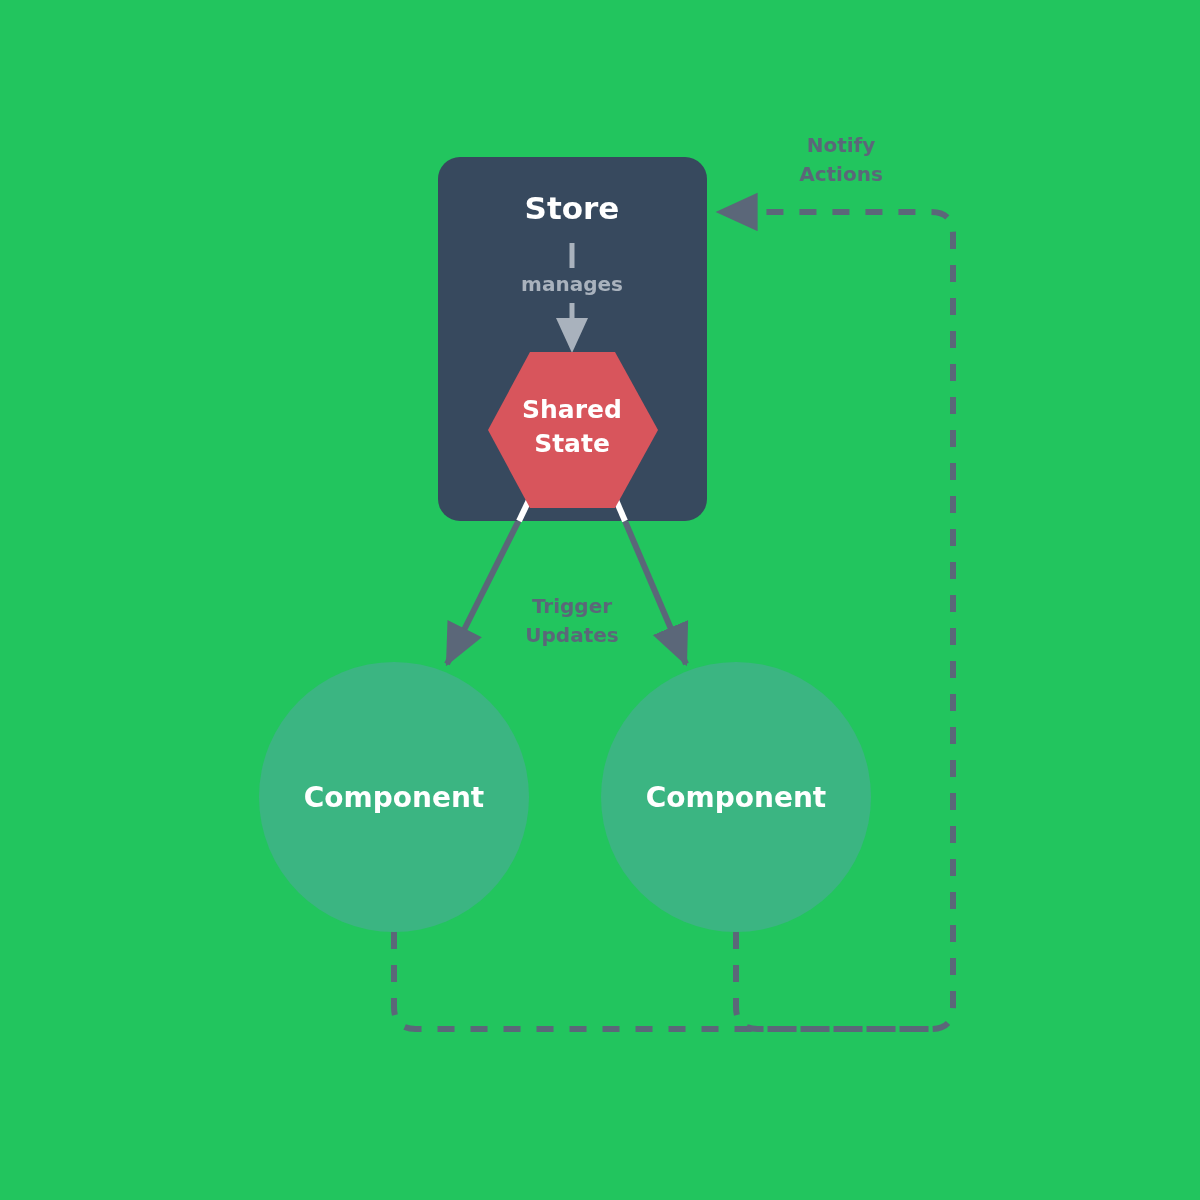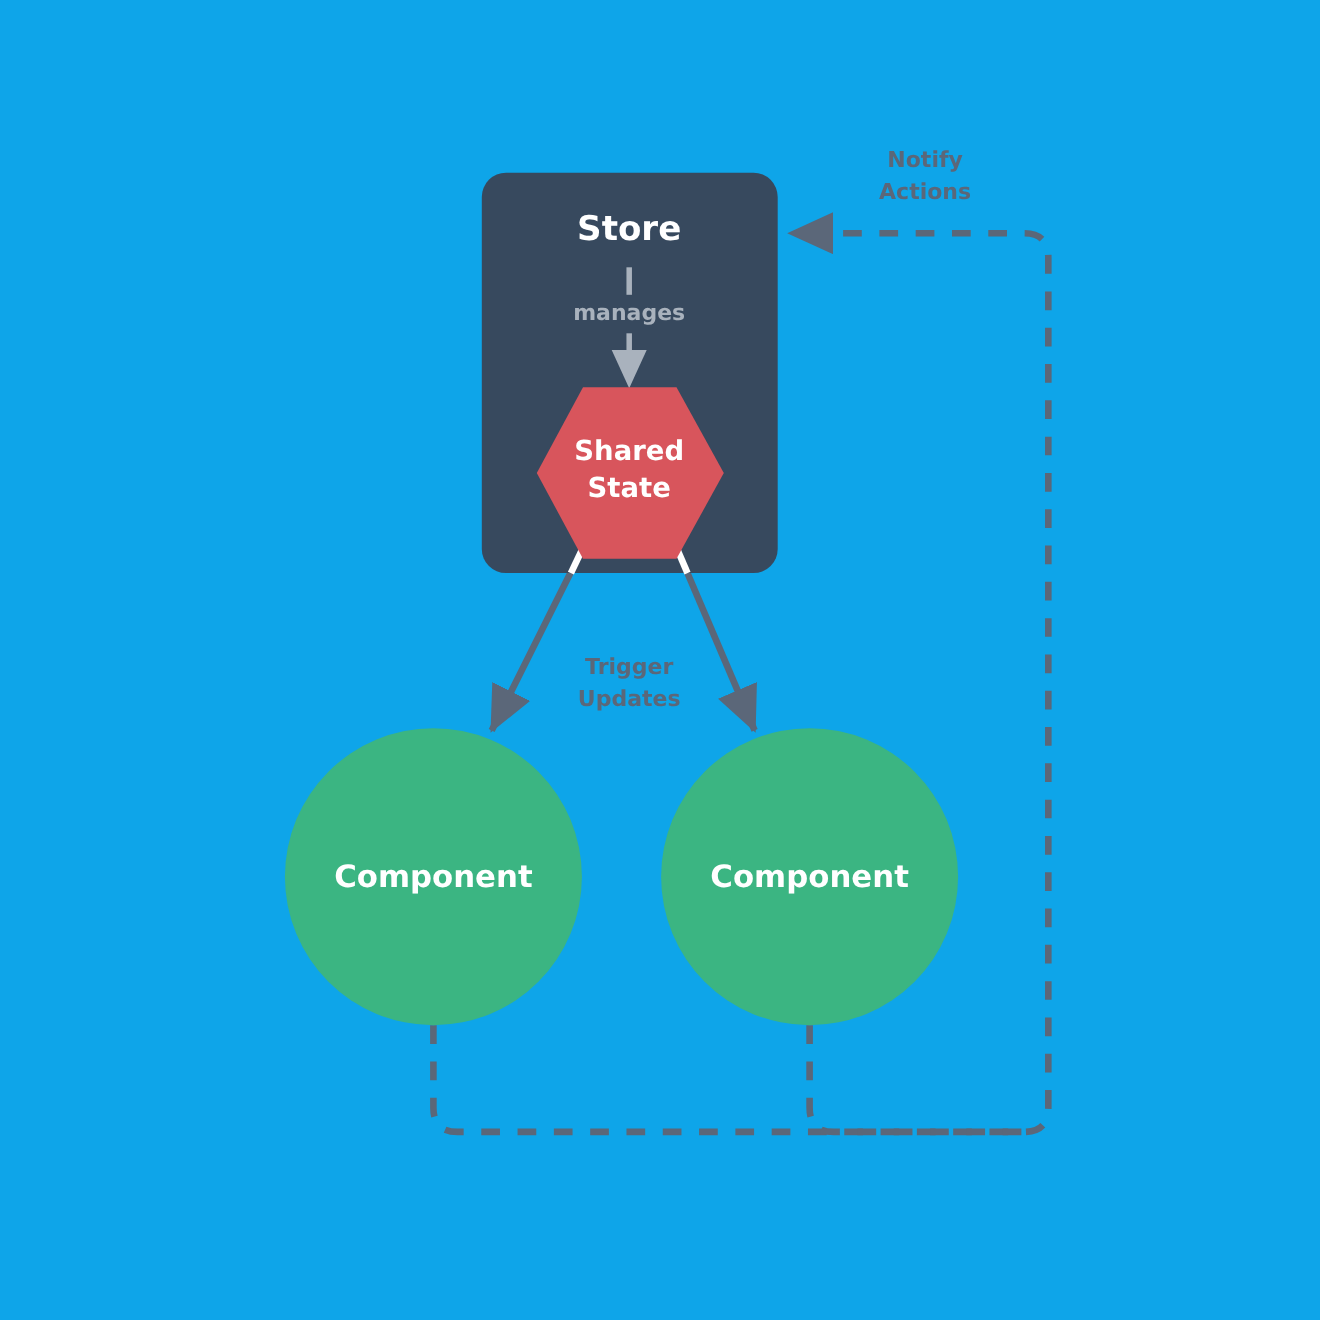--- a/index.html
+++ b/index.html
@@ -8,21 +8,21 @@
     padding: 0;
     background: #ffffff;
   }
   body {
     font-family: "DejaVu Sans", "Liberation Sans", sans-serif;
   }
   #canvas {
     position: relative;
     width: 1200px;
     height: 1200px;
-    background: #0ea5e9;
+    background: #22c55e;
     overflow: hidden;
   }
   #diagram-svg {
     position: absolute;
     left: 0;
     top: 0;
     width: 1200px;
     height: 1200px;
   }
   .node-label {

